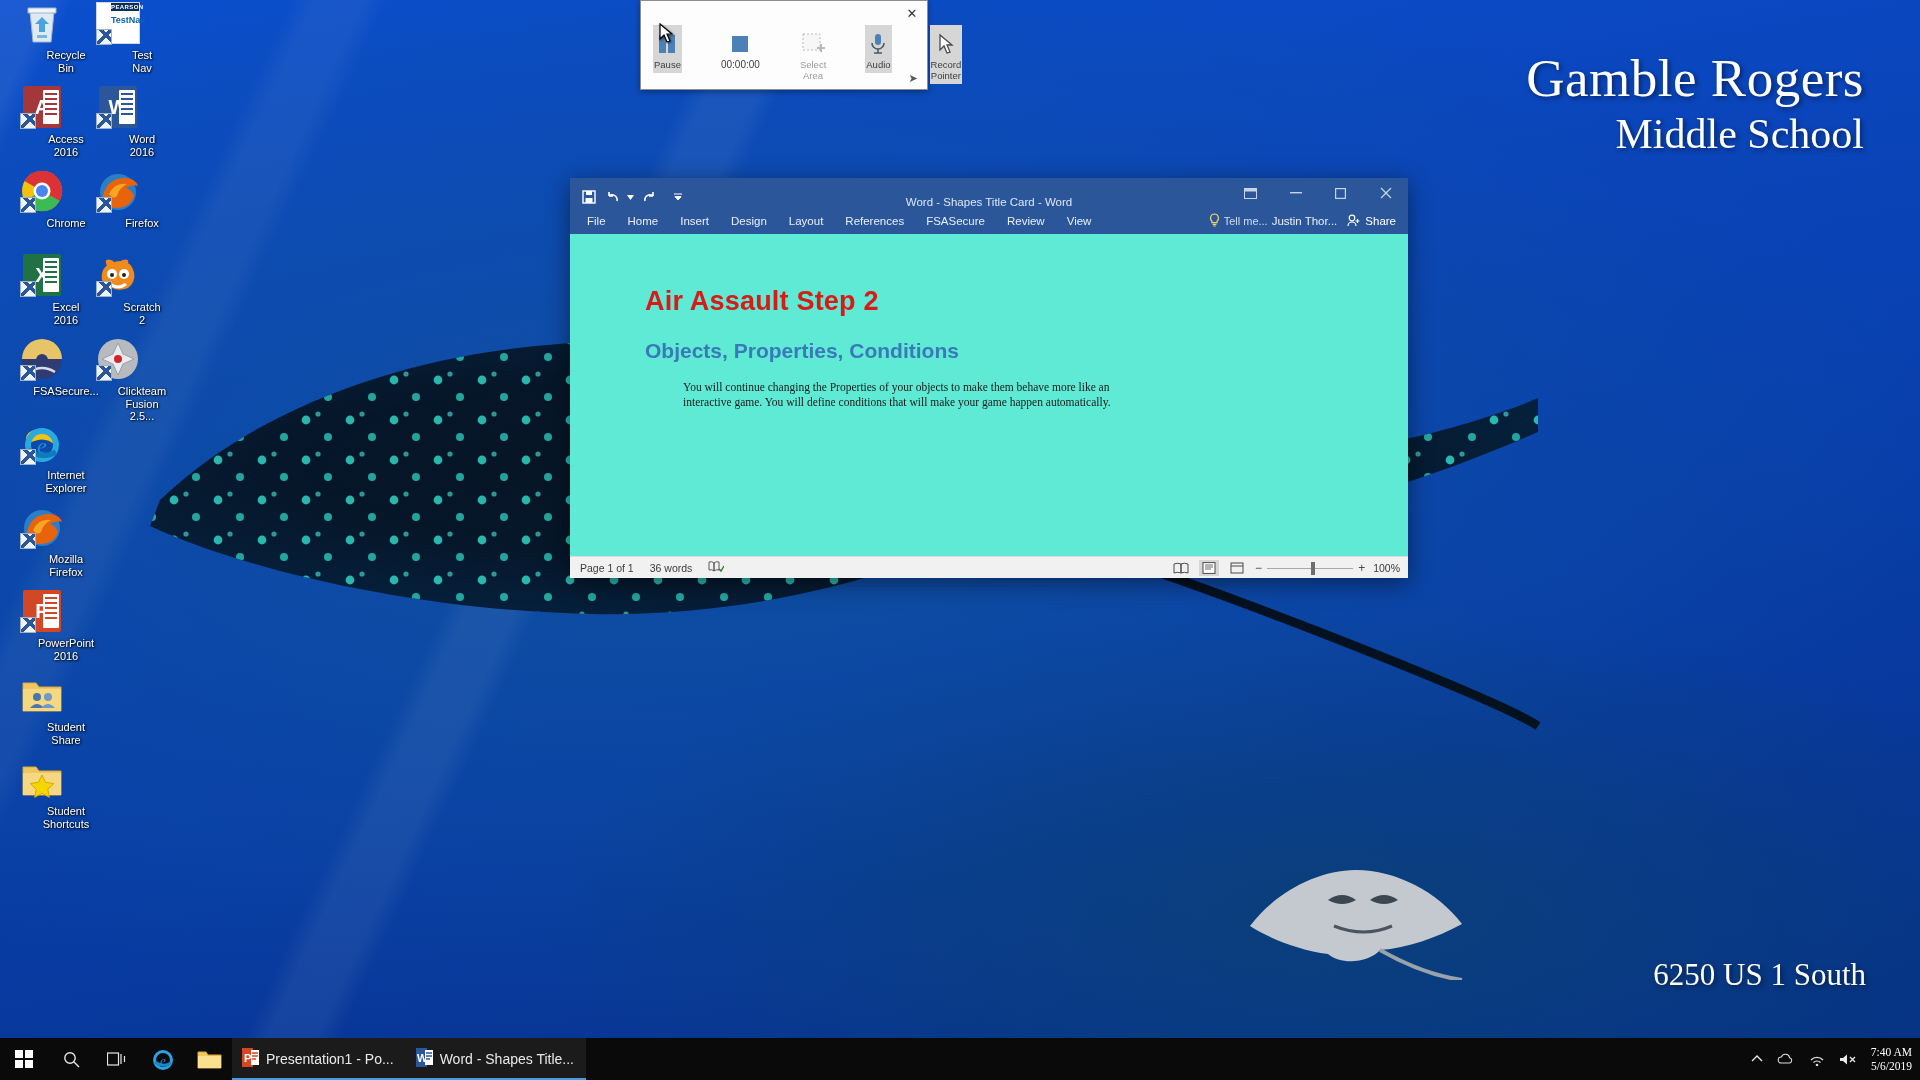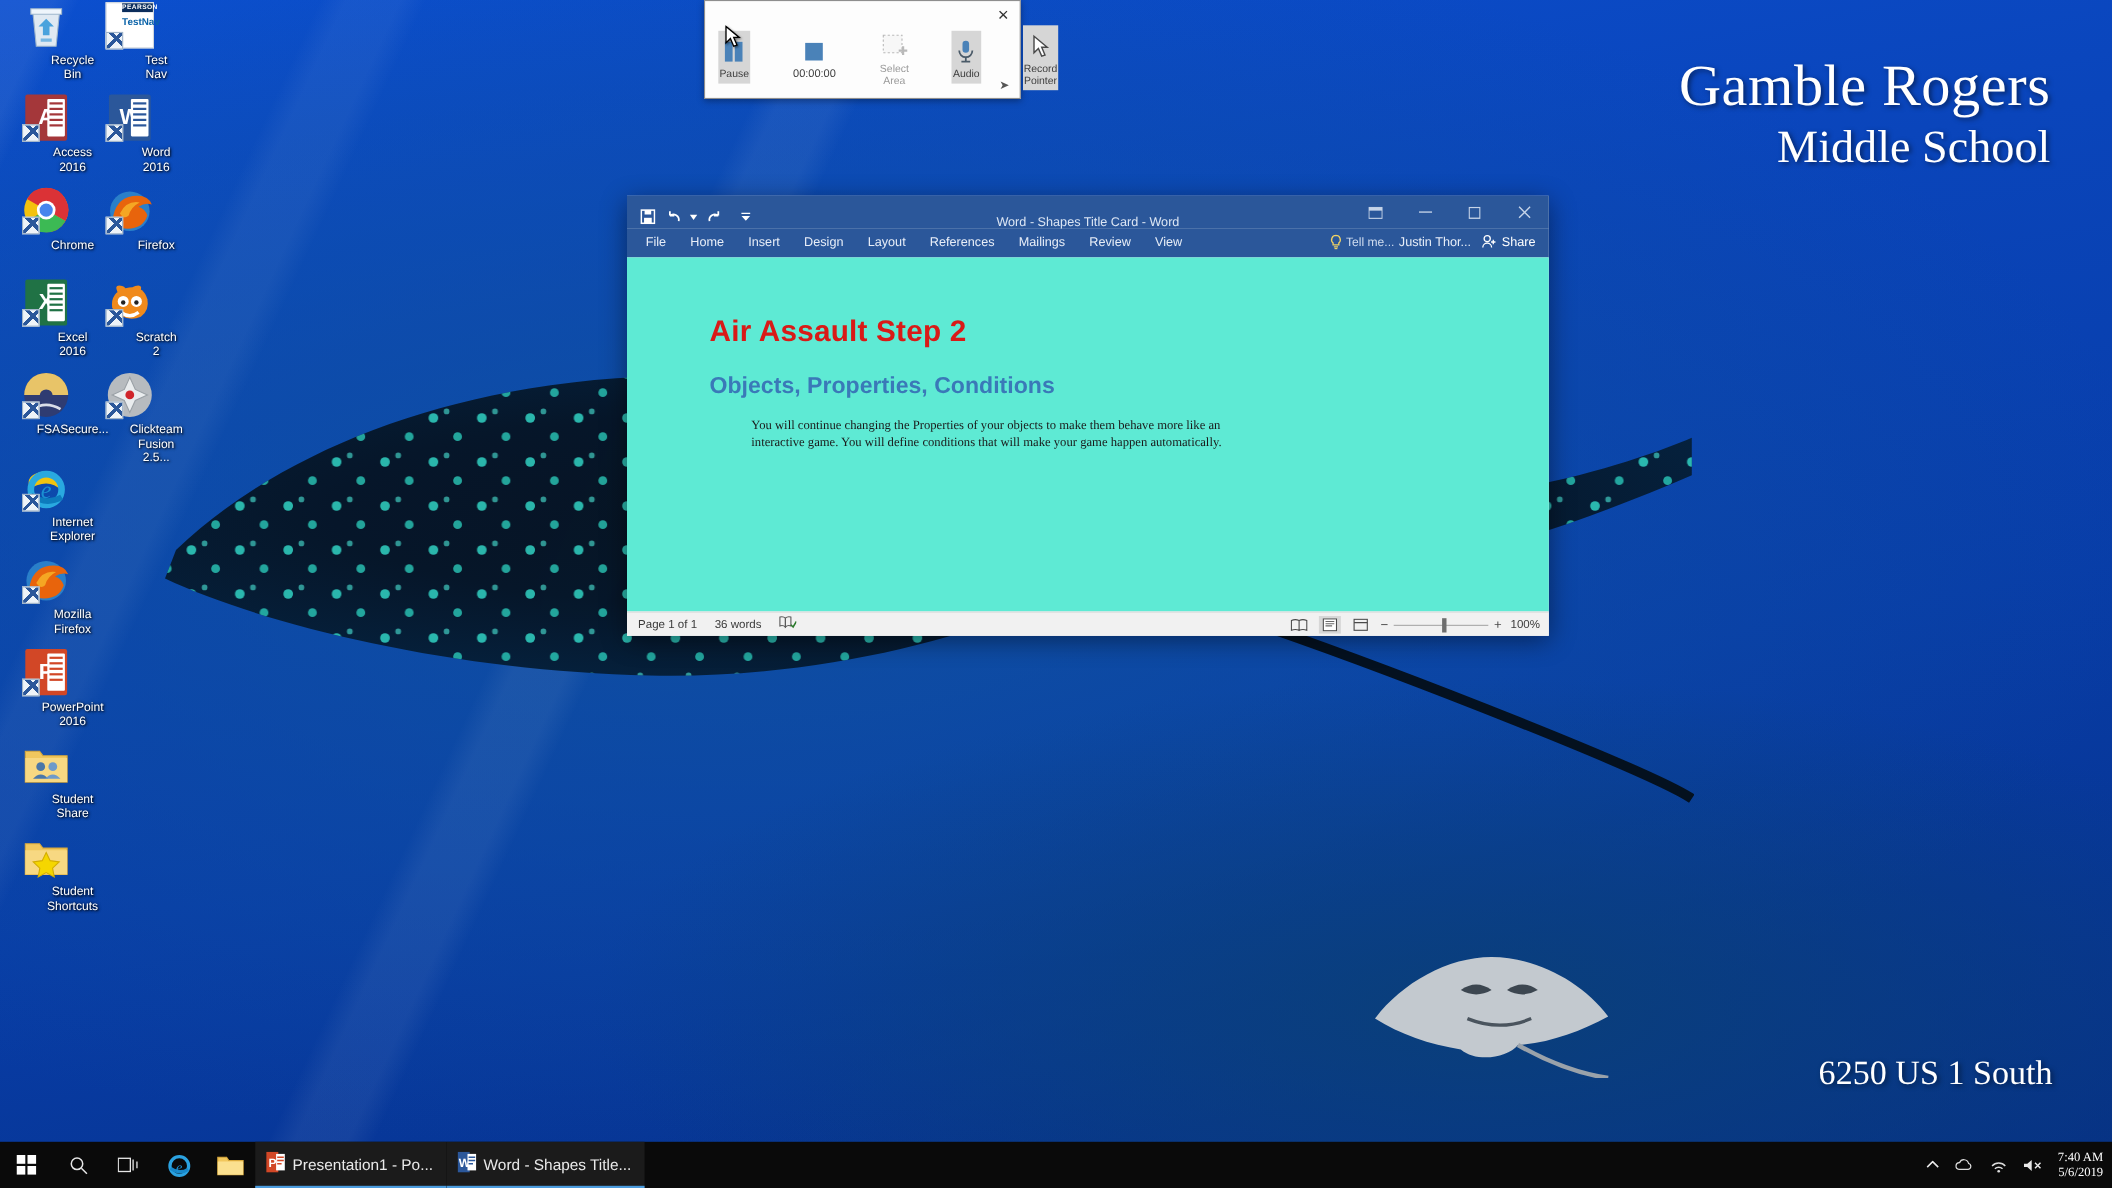--- a/index.html
+++ b/index.html
@@ -87,22 +87,22 @@
   .ic-testnav .tn { color: #0b63a8; font-size: 9px; font-weight: bold; text-align: center; padding-top: 4px; }
 
   
   #recorder {
     position: absolute; left: 640px; top: 0; width: 288px; height: 90px;
     background: #fdfdfd; border: 1px solid #8e8e8e;
     box-shadow: 0 2px 6px rgba(0,0,0,.35);
     display: flex; flex-direction: column;
   }
   #recorder .rec-inner {
-    flex: 1; display: flex; align-items: center;
-    padding: 14px 4px 0 12px; gap: 14px;
+    flex: 1; display: flex; align-items: flex-start;
+    padding: 24px 4px 0 12px; gap: 14px;
   }
   .rec-btn {
     width: 50px; padding: 3px 0 2px; display: flex; flex-direction: column;
     align-items: center; cursor: default; border: 1px solid transparent;
   }
   .rec-btn.active { background: #d6d6d6; }
   .rec-btn .ricon { height: 30px; display: flex; align-items: center; justify-content: center; }
   .rec-btn .rlbl {
     font-size: 9.5px; color: #3d3d3d; text-align: center; line-height: 11px;
     font-family: "Liberation Sans", sans-serif;
@@ -636,21 +636,21 @@
       </div>
     </div>
 
     <div id="word-ribbon">
       <div class="rtab">File</div>
       <div class="rtab">Home</div>
       <div class="rtab">Insert</div>
       <div class="rtab">Design</div>
       <div class="rtab">Layout</div>
       <div class="rtab">References</div>
-      <div class="rtab">Mailings</div>
+      <div class="rtab">FSASecure</div>
       <div class="rtab">Review</div>
       <div class="rtab">View</div>
 
       <div id="ribbon-right">
         <div class="tellme">
           <span>
             <svg width="11" height="14" viewBox="0 0 11 14">
               <path d="M5.5,1 a4,4 0 0,1 2.6,7 l0,1.6 h-5.2 l0,-1.6 A4,4 0 0,1 5.5,1 Z" fill="none" stroke="#f0d264" stroke-width="1.2"></path>
               <path d="M3.6,11.4 h3.8 M4.2,13 h2.6" stroke="#f0d264" stroke-width="1.2"></path>
             </svg>

